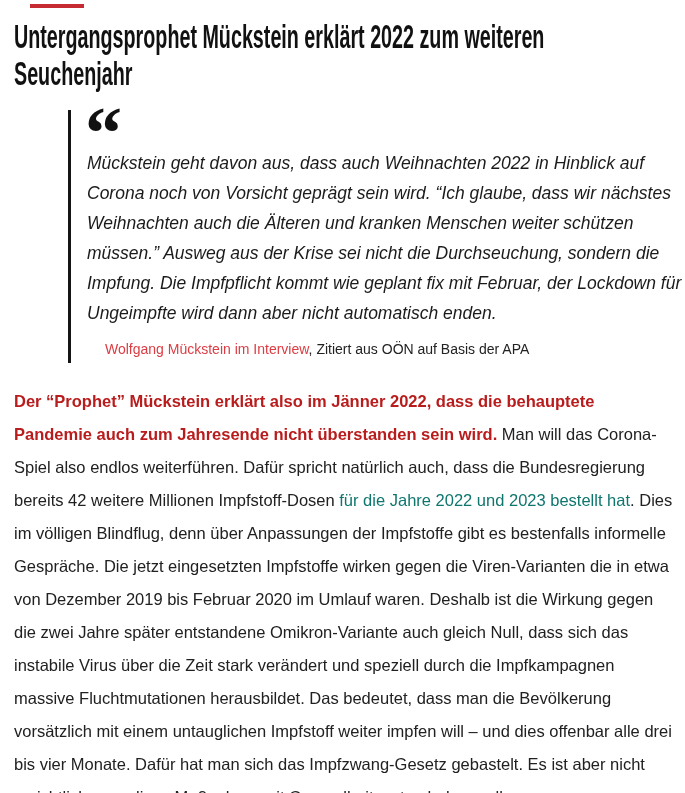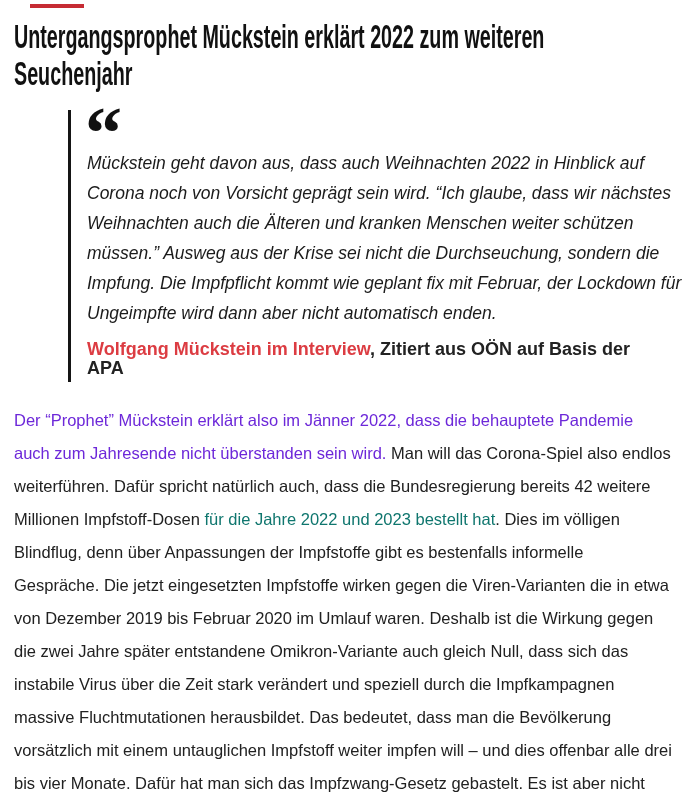--- a/index.html
+++ b/index.html
@@ -44,35 +44,34 @@
     color: #111; letter-spacing: -4px;
   }
   .quote-text {
     margin: 10px 0 0 0;
     font-style: italic;
     font-size: 17.5px; line-height: 30px;
     color: #1b1b1b;
     width: 600px;
   }
   .quote-attribution {
-    margin: 12px 0 0 0;
-    font-size: 18px; line-height: 19px;
+    margin: 12px 0 0 18px;
+    font-size: 14px; line-height: 19px;
     color: #222;
-    font-weight: bold;
   }
   .quote-attribution .name { color: #dc3c42; cursor: pointer; }
 
   
   .body-paragraph {
     margin: 22px 0 10px 0;
     font-size: 16.5px; line-height: 33px;
     color: #212121;
     width: 659px;
   }
-  .body-paragraph .lead { font-weight: normal; color: #6d28d9; }
+  .body-paragraph .lead { font-weight: bold; color: #b91c1c; }
   .body-paragraph .red-link { color: #0f766e; text-decoration: none; cursor: pointer; }
 </style>
 </head>
 <body>
 
 <div class="page">
 
   <div class="top-line"></div>
 
   <div class="article">

